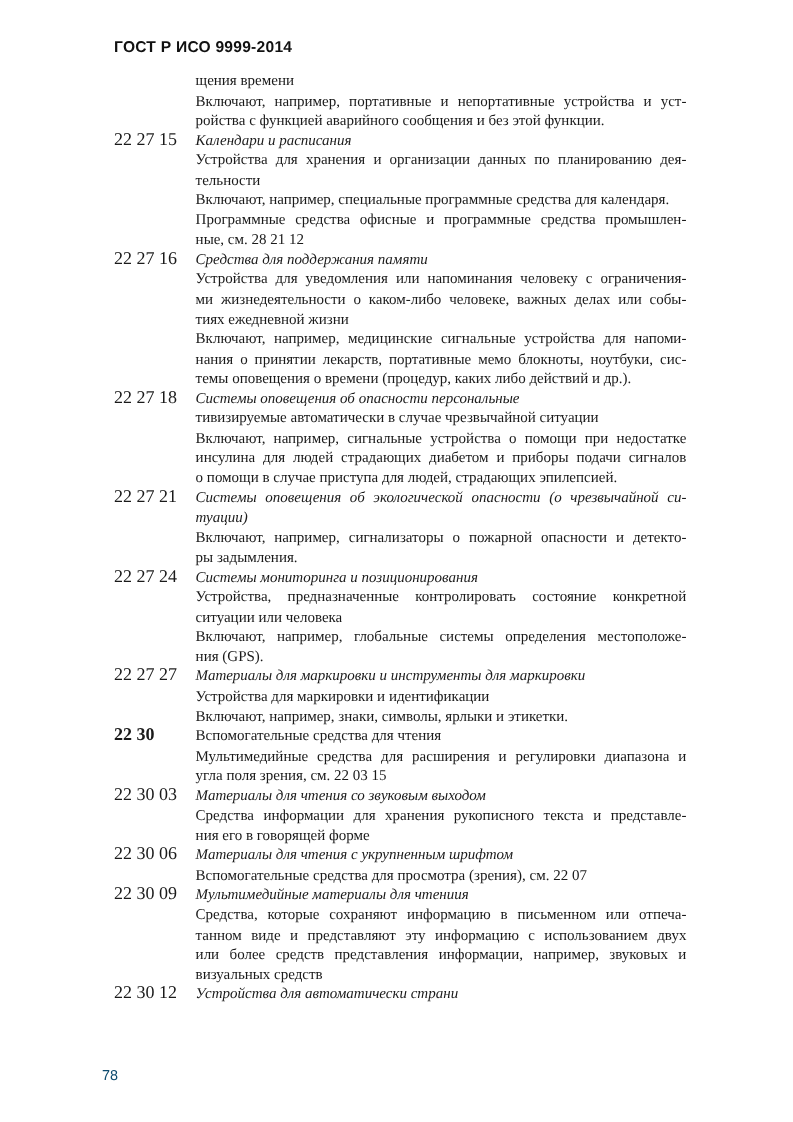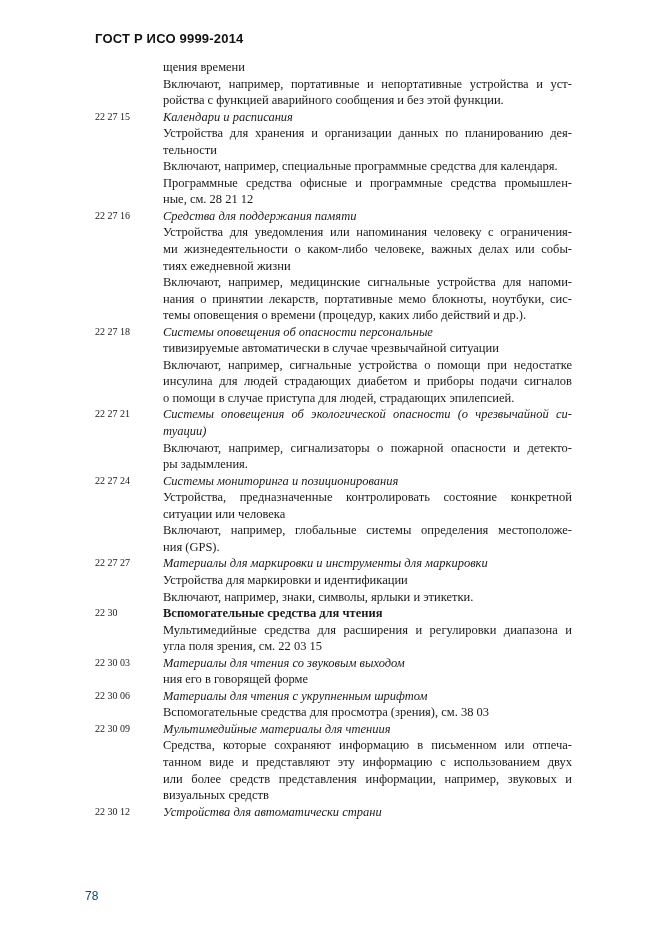--- a/index.html
+++ b/index.html
@@ -26,37 +26,37 @@
     position: absolute;
     left: 95px;
     top: 59px;
     width: 477px;
   }
   .entry {
     display: grid;
     grid-template-columns: 68px 409px;
   }
   .code {
-    font-size: 10px;
+    font-size: 15px;
     line-height: 16.55px;
     white-space: nowrap;
   }
-  .code.bold { font-weight: normal; }
+  .code.bold { font-weight: bold; }
   .lines { }
   .line {
     font-size: 12.5px;
     line-height: 16.55px;
     min-height: 16.55px;
   }
   .line.stretch {
     text-align: justify;
     text-align-last: justify;
   }
   .line.italic { font-style: italic; }
-  .line.bold { font-weight: bold; }
+  .line.bold { font-weight: normal; }
   .page-number {
     position: absolute;
     left: 85px;
     top: 889px;
     font-family: "Liberation Sans", sans-serif;
     font-size: 12px;
     color: #0c4a6e;
   }
 </style>
 </head>
@@ -146,29 +146,30 @@
           <div class="line bold">Вспомогательные средства для чтения</div>
           <div class="line stretch">Мультимедийные средства для расширения и регулировки диапазона и</div>
           <div class="line">угла поля зрения, см. 22 03 15</div>
         </div>
   </div>
 
   <div class="entry">
     <div class="code">22 30 03</div>
     <div class="lines">
           <div class="line italic">Материалы для чтения со звуковым выходом</div>
+          <div class="line stretch">Средства информации для хранения рукописного текста и представле-</div>
           <div class="line">ния его в говорящей форме</div>
         </div>
   </div>
 
   <div class="entry">
     <div class="code">22 30 06</div>
     <div class="lines">
           <div class="line italic">Материалы для чтения с укрупненным шрифтом</div>
-          <div class="line">Вспомогательные средства для просмотра (зрения), см. 38 03</div>
+          <div class="line">Вспомогательные средства для просмотра (зрения), см. 22 07</div>
         </div>
   </div>
 
   <div class="entry">
     <div class="code">22 30 09</div>
     <div class="lines">
           <div class="line italic">Мультимедийные  материалы для чтениия</div>
           <div class="line stretch">Средства, которые сохраняют информацию в письменном или отпеча-</div>
           <div class="line stretch">танном виде и представляют эту информацию с использованием двух</div>
           <div class="line stretch">или более средств представления информации, например, звуковых и</div>

